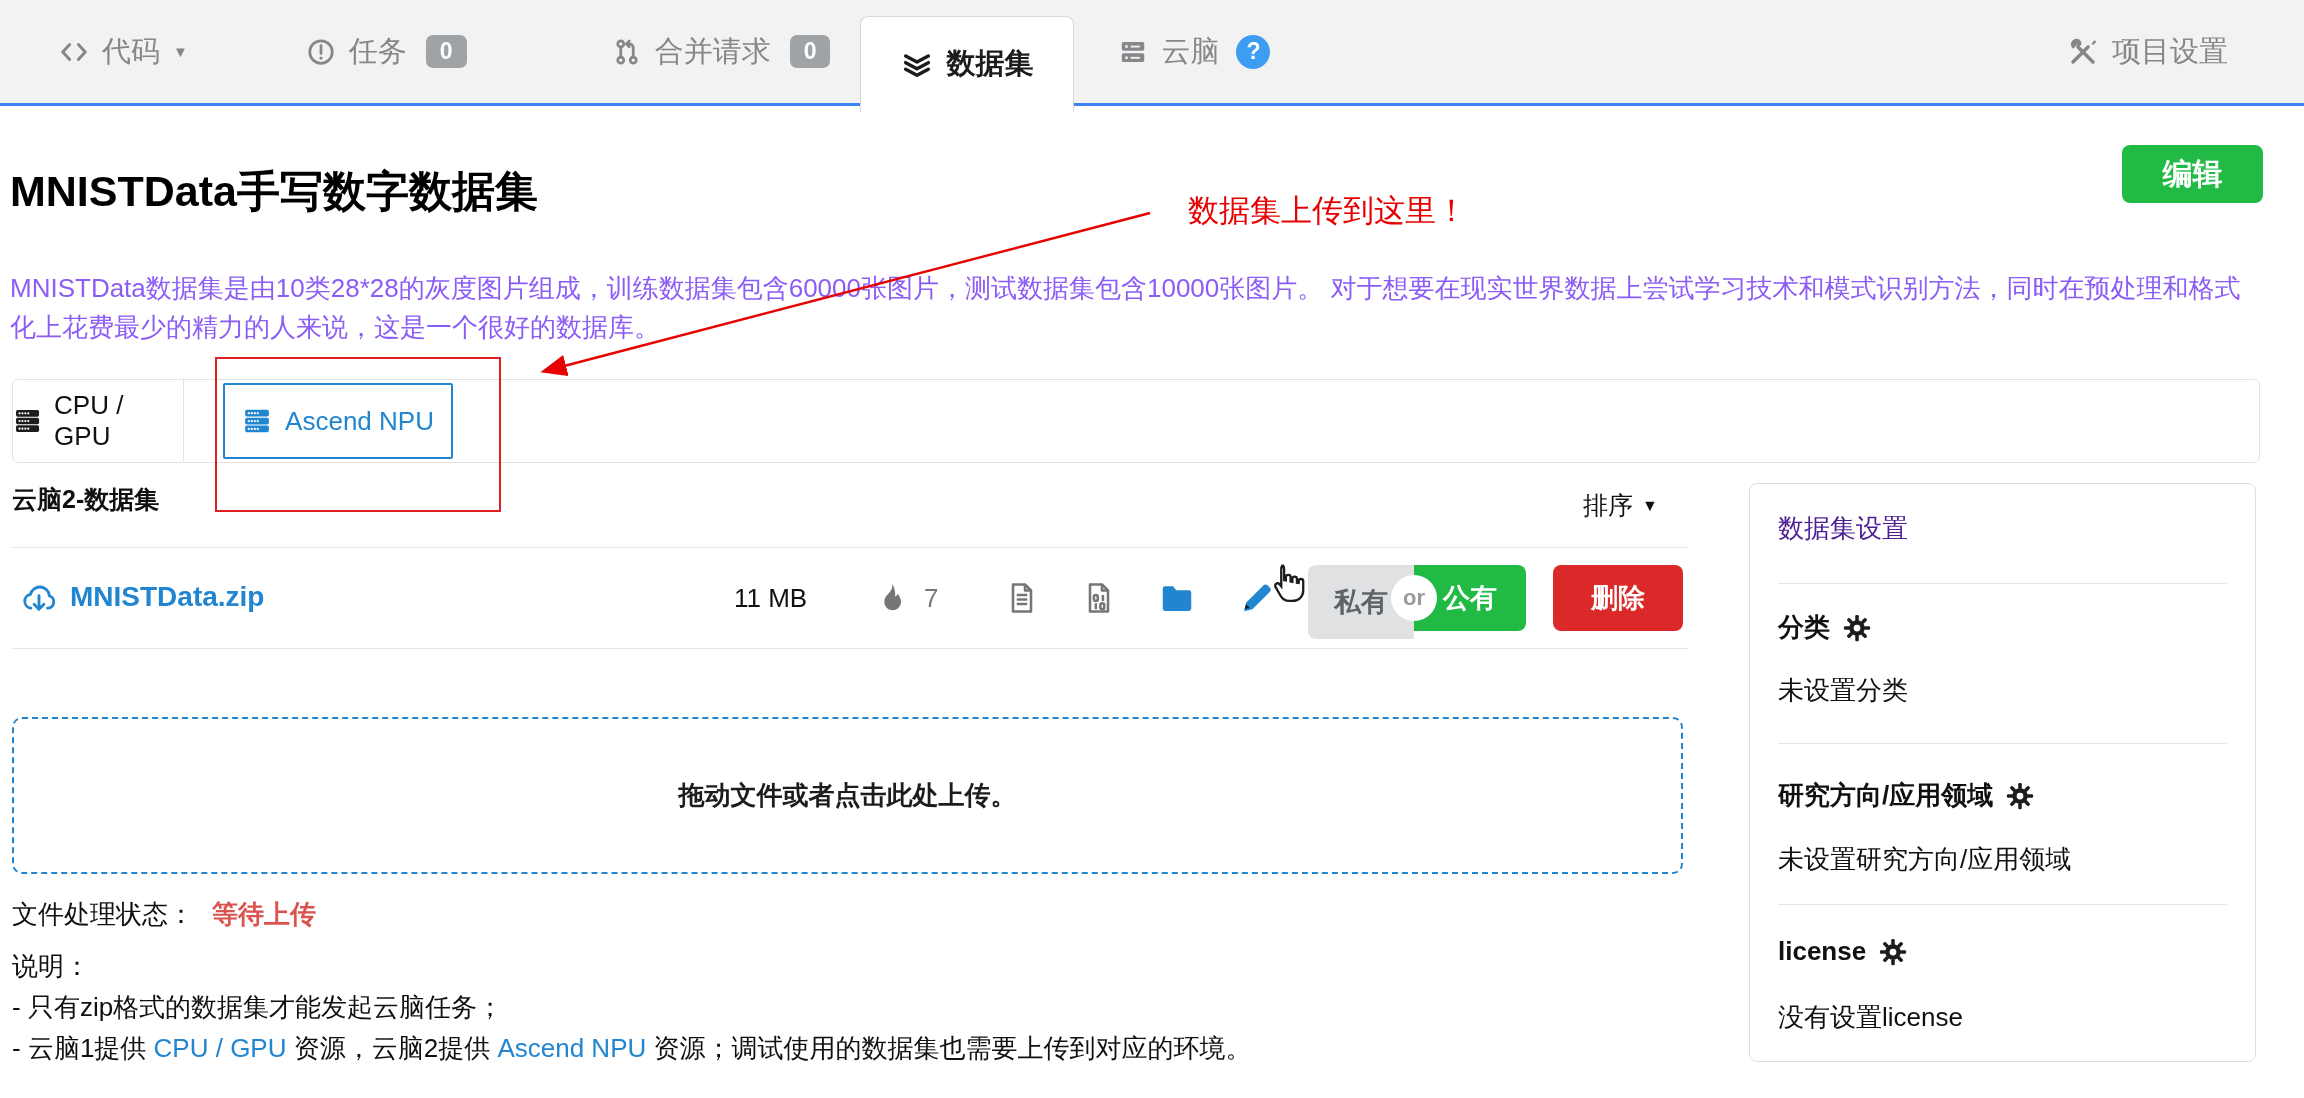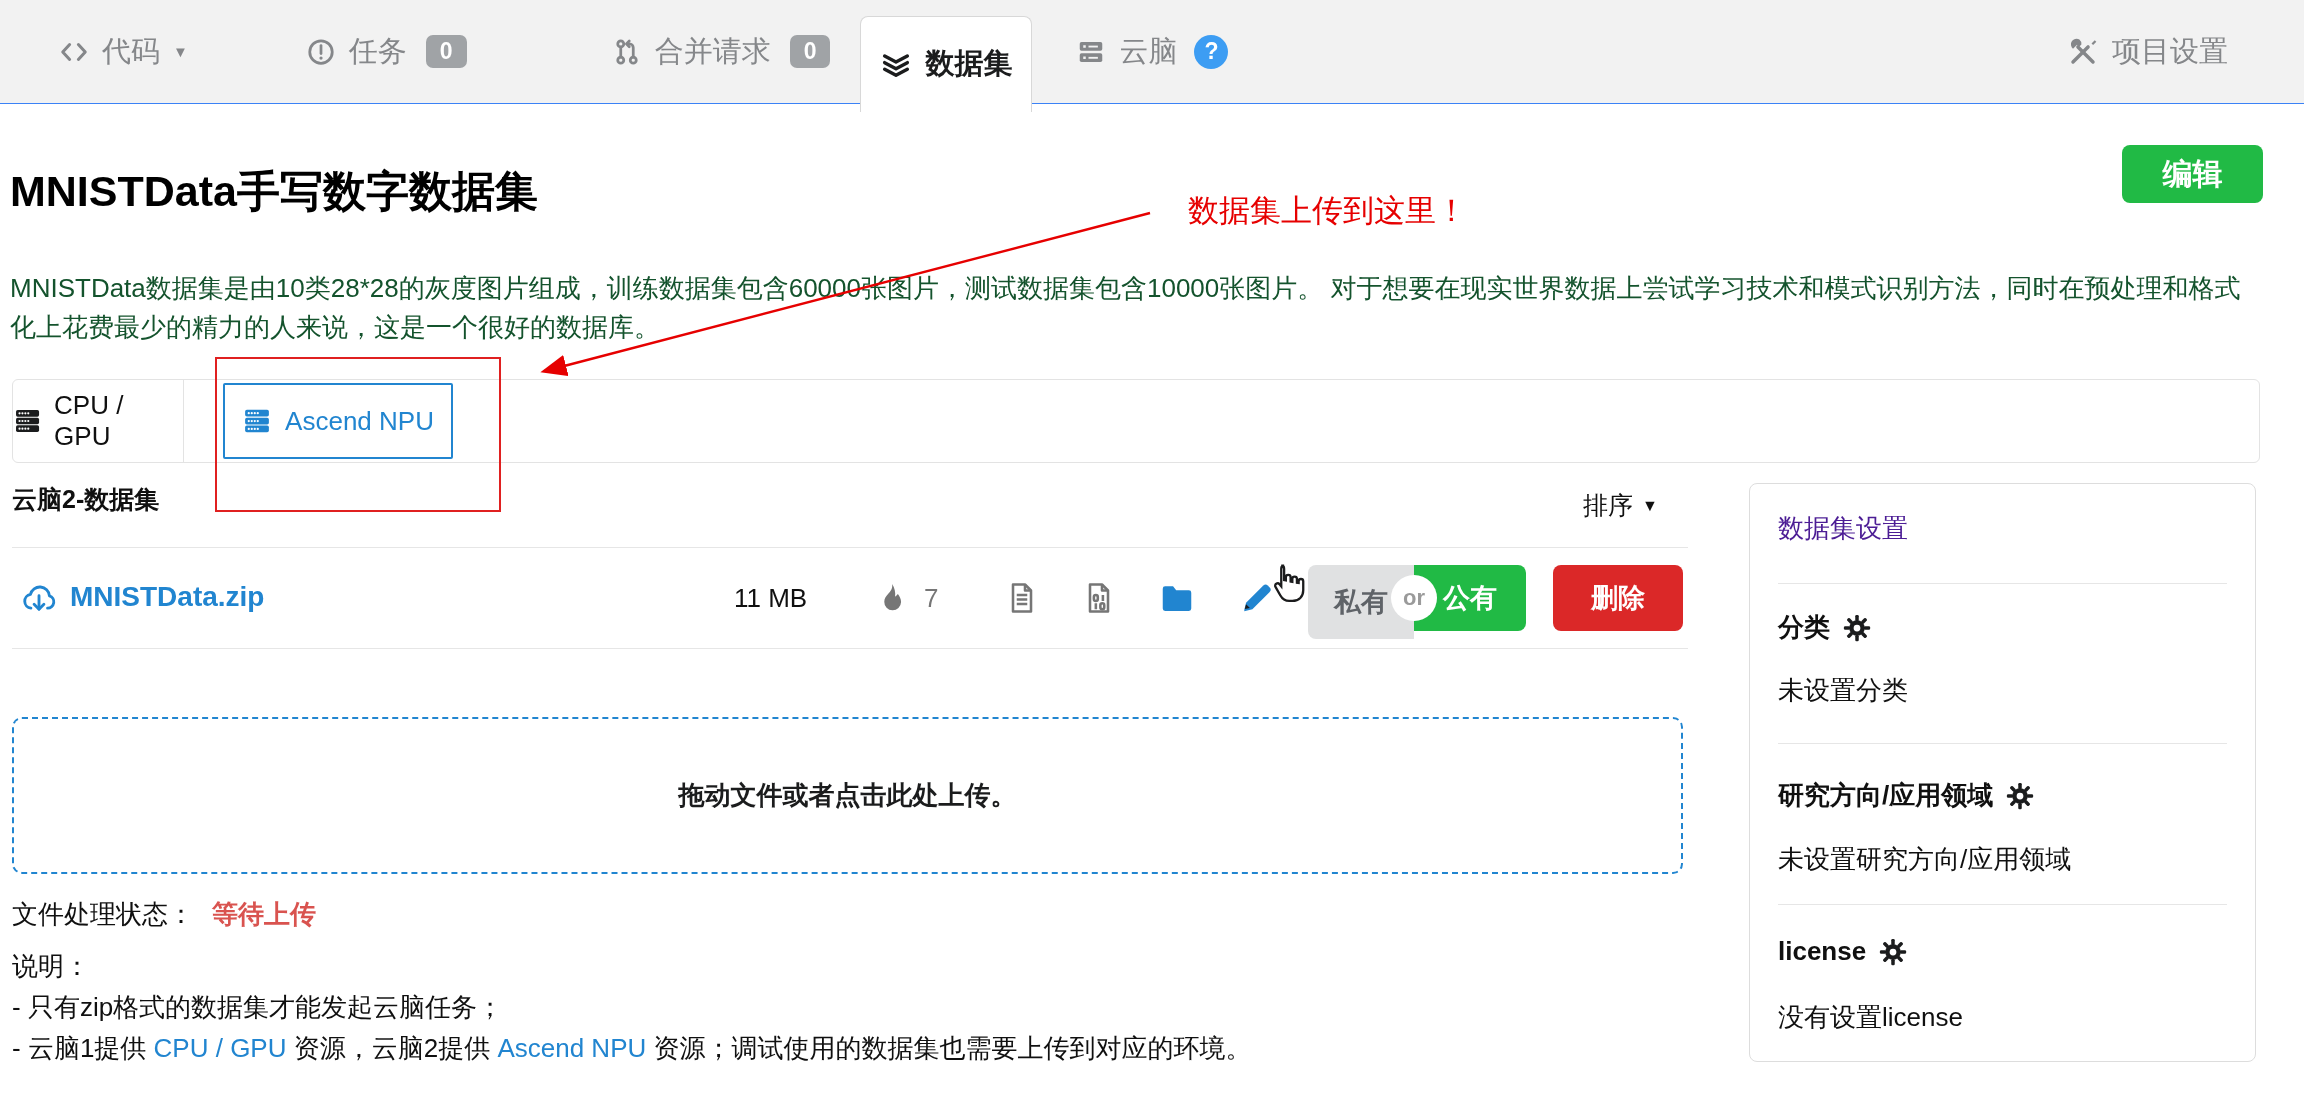--- a/index.html
+++ b/index.html
@@ -1,42 +1,42 @@
 <!DOCTYPE html>
 <html><head>
 <meta charset="utf-8">
 <style>
   html,body{margin:0;padding:0;background:#fff;}
   body{font-family:"Liberation Sans","DejaVu Sans",sans-serif;color:#1b1c1d;}
   #page{position:relative;width:2304px;height:1098px;background:#fff;overflow:hidden;}
 
   
-  .nav{position:absolute;left:0;top:0;width:2304px;height:103px;background:#f2f2f2;border-bottom:1px solid #3b82f6;display:flex;align-items:center;}
+  .nav{position:absolute;left:0;top:0;width:2304px;height:103px;background:#f2f2f2;border-bottom:3px solid #3b82f6;display:flex;align-items:center;}
   .nav-item{display:flex;align-items:center;gap:13px;color:#85878a;font-size:29px;white-space:nowrap;cursor:pointer;}
   .nav-item svg{flex:0 0 auto;}
   .nav-code{margin-left:59px;}
   .nav-issues{margin-left:118px;}
   .nav-pulls{margin-left:145px;}
   .nav-badge{background:#a0a3a6;color:#fff;font-size:23px;font-weight:bold;border-radius:7px;padding:5px 14px;line-height:1;margin-left:6px;}
-  .nav-tab-active{margin-left:30px;height:95px;margin-top:24px;background:#fff;border:1px solid #d8d8d8;border-bottom:none;border-radius:8px 8px 0 0;display:flex;align-items:center;gap:13px;padding:0 19px;color:#1b1c1d;font-weight:bold;font-size:29px;position:relative;z-index:2;cursor:pointer;}
+  .nav-tab-active{margin-left:30px;height:95px;margin-top:24px;background:#fff;border:1px solid #d8d8d8;border-bottom:none;border-radius:8px 8px 0 0;display:flex;align-items:center;gap:13px;padding:0 40px;color:#1b1c1d;font-weight:bold;font-size:29px;position:relative;z-index:2;cursor:pointer;}
   .nav-cloudbrain{margin-left:44px;}
   .qmark{display:inline-flex;align-items:center;justify-content:center;width:34px;height:34px;border-radius:50%;background:#3d9df3;color:#fff;font-size:23px;font-weight:bold;margin-left:4px;}
   .nav-settings{margin-left:auto;margin-right:76px;}
 
   
   .page-title{position:absolute;left:10px;top:134px;font-size:43px;font-weight:bold;color:#000000;}
   .edit-btn{position:absolute;left:2122px;top:145px;width:141px;height:58px;background:#21ba45;color:#fff;font-size:30px;font-weight:bold;border:none;border-radius:8px;cursor:pointer;}
 
   
   .annotation-text{position:absolute;left:1188px;top:190px;font-family:"Liberation Serif","DejaVu Serif",serif;font-size:31px;color:#e60000;z-index:60;}
   .overlay-svg{position:absolute;left:0;top:0;width:2304px;height:1098px;pointer-events:none;z-index:55;}
   .red-rect{position:absolute;left:215px;top:357px;width:282px;height:151px;border:2px solid #e02020;z-index:55;pointer-events:none;}
 
   
-  .description{position:absolute;left:10px;top:269px;width:2252px;font-size:26px;line-height:39px;color:#14532d;}
+  .description{position:absolute;left:10px;top:269px;width:2252px;font-size:26px;line-height:39px;color:#8b5cf6;}
 
   
   .env-strip{position:absolute;left:12px;top:379px;width:2246px;height:82px;border:1px solid #e3e3e3;border-radius:6px;background:#fff;}
   .env-tab-cpu{position:absolute;left:0;top:0;height:100%;width:170px;border-right:1px solid #e3e3e3;display:flex;align-items:center;justify-content:center;gap:12px;font-size:26px;color:#101010;cursor:pointer;}
   .env-tab-npu{position:absolute;left:210px;top:3px;height:72px;width:226px;border:2px solid #2185d0;border-radius:2px;display:flex;align-items:center;justify-content:center;gap:13px;font-size:26px;color:#2185d0;background:#fff;cursor:pointer;}
 
   
   .section-heading{position:absolute;left:12px;top:483px;font-size:25px;font-weight:bold;color:#101010;}
   .sort{position:absolute;left:1583px;top:489px;font-size:25px;color:#101010;display:flex;align-items:center;gap:9px;cursor:pointer;}
   .sort .caret{font-size:16px;}

